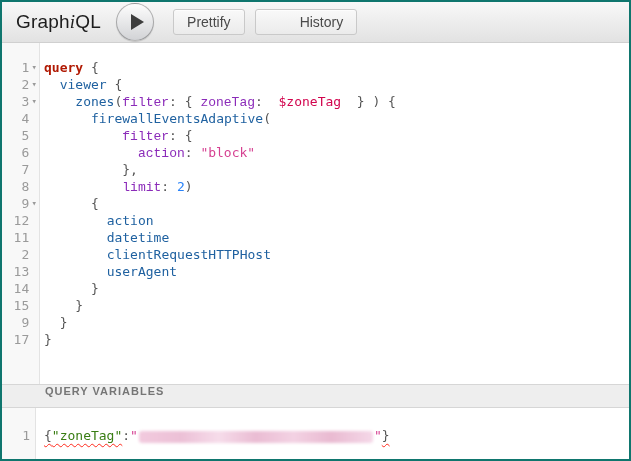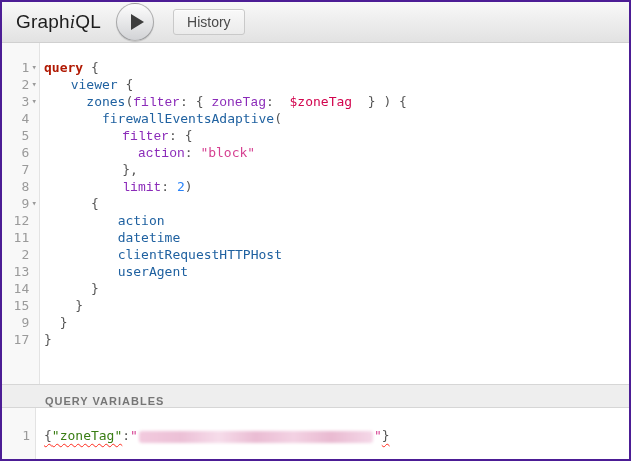--- a/index.html
+++ b/index.html
@@ -1,18 +1,18 @@
 <!DOCTYPE html>
 <html><head>
 <meta charset="utf-8">
 <style>
   html,body{margin:0;padding:0;background:#fff;}
   .app{
     width:631px;height:461px;box-sizing:border-box;
-    border:2px solid #4c1d95;background:#404040;
+    border:2px solid #0f766e;background:#404040;
     font-family:"Liberation Sans",sans-serif;
     position:relative;overflow:hidden;
   }
   
   .topbar{
     height:41px;box-sizing:border-box;
     background:linear-gradient(#f8f8f8,#e2e2e2);
     border-bottom:1px solid #d0d0d0;
     display:flex;align-items:center;
     padding-left:14px;
@@ -54,21 +54,21 @@
     background:#f8f8f8;border-right:1px solid #e3e3e3;
     box-sizing:border-box;padding-top:16px;
   }
   .grow{display:flex;height:17px;}
   .ln{width:28px;text-align:right;color:#9a9a9a;font-size:13px;}
   .fold{width:10px;text-align:center;color:#9a9a9a;font-size:9px;line-height:17px;}
   .code{margin-left:39px;padding:16px 0 0 3px;white-space:pre;}
   .cline{height:17px;}
   
   .tk-kw{color:#B11A04;font-weight:bold;}
-  .tk-prop{color:#1F61A0;margin-left:11px;}
+  .tk-prop{color:#1F61A0;}
   .tk-attr{color:#8B2BB9;font-family:Liberation Mono, monospace;}
   .tk-var{color:#D2054E;}
   .tk-str{color:#D64292;}
   .tk-num{color:#2882F9;}
   .tk-p{color:#555555;}
   .tk-key{color:#397D13;}
   .tk-lint{
     text-decoration-line:underline;
     text-decoration-style:wavy;
     text-decoration-color:#ff2a1c;
@@ -79,40 +79,41 @@
     display:inline-block;width:234px;height:12px;vertical-align:middle;
     border-radius:3px;margin:0 1px;
     background:linear-gradient(90deg,#f2cade,#ecc0d6 18%,#f6dcea 34%,#eabcd3 50%,#f3d2e3 66%,#e9bad1 82%,#f5d8e8);
     filter:blur(1.6px);
   }
   
   .var-title{
     height:24px;box-sizing:border-box;
     background:#eeeeee;
     border-top:1px solid #d6d6d6;border-bottom:1px solid #d6d6d6;
-    display:flex;align-items:flex-end;padding-left:43px;
+    display:flex;align-items:flex-start;padding-left:43px;
   }
   .var-title span{
     font-size:11px;font-weight:bold;letter-spacing:1px;color:#767676;
   }
   .var-editor{height:51px;}
   .var-editor .gutter{width:34px;}
   .var-editor .code{margin-left:35px;padding:19px 0 0 7px;}
   .var-editor .gutter{padding-top:19px;}
 </style>
 </head>
 <body>
 
 <div class="app">
 
   <div class="topbar">
     <div class="logo"><span>Graph</span><em>i</em><span>QL</span></div>
     <button class="execute-btn">
       <span class="play-tri"></span>
     </button>
+    <button class="tool-btn">Prettify</button>
     <button class="tool-btn">History</button>
   </div>
 
   <div class="editor query-editor">
     <div class="gutter" id="q-gutter">
         <div class="grow">
           <span class="ln">1</span>
           <span class="fold">▾</span>
         </div>
         <div class="grow">

